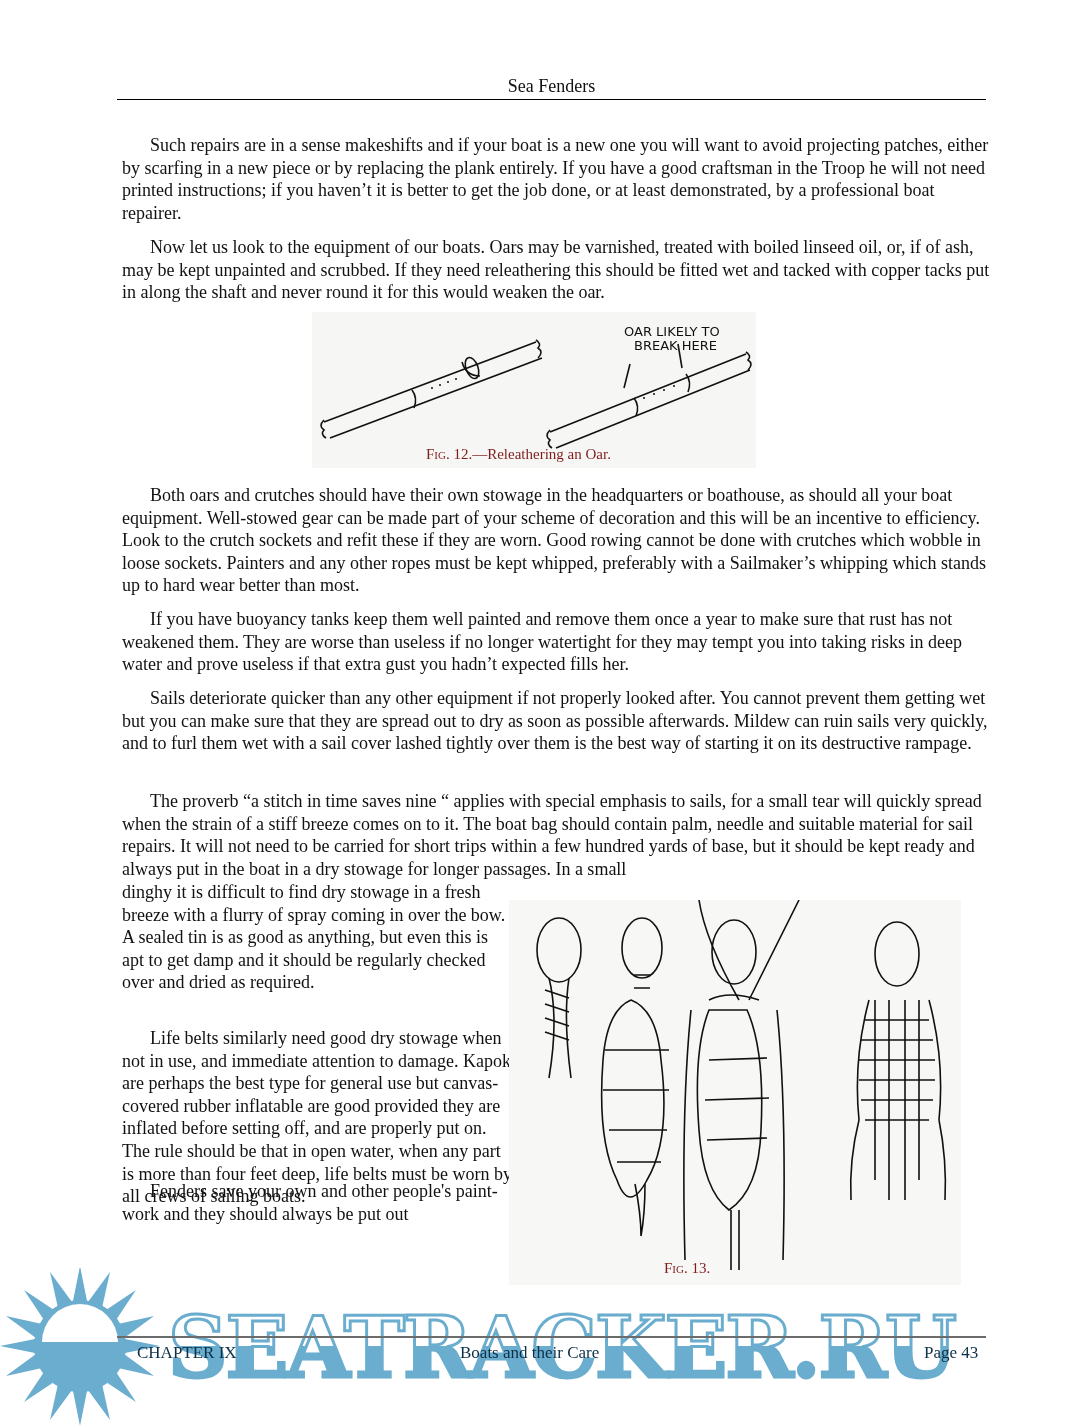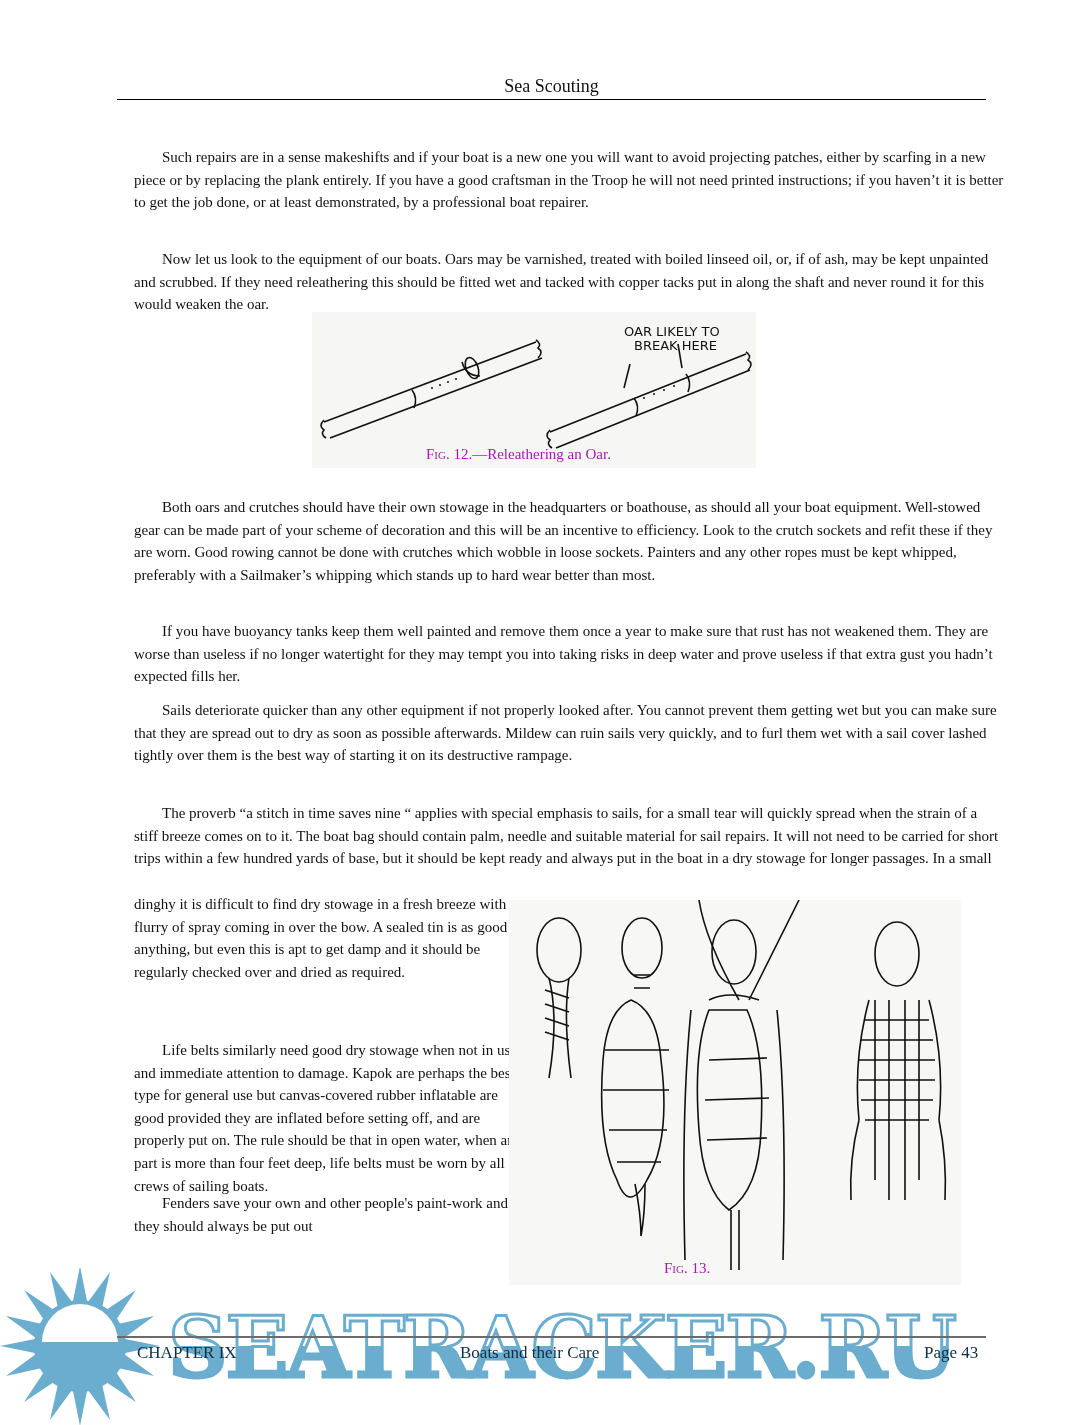--- a/index.html
+++ b/index.html
@@ -1,40 +1,40 @@
 <!DOCTYPE html>
 <html><head>
 <meta charset="utf-8">
 <style>
   html, body { margin: 0; padding: 0; background: #ffffff; }
   body { width: 1080px; height: 1425px; position: relative; overflow: hidden;
          font-family: "Liberation Serif", serif; color: #111; }
   .page-header { position: absolute; left: 117px; top: 74px; width: 869px; text-align: center;
                  font-size: 18px; line-height: 24px; }
   .header-rule { position: absolute; left: 117px; top: 99px; width: 869px; height: 1px; background: #000; }
-  .para { position: absolute; left: 118px; width: 870px; font-size: 15px; line-height: 22.6px;
-          margin: 16px; text-indent: 28px; text-align: left; }
+  .para { position: absolute; left: 118px; width: 870px; font-size: 18px; line-height: 22.6px;
+          margin: 4px; text-indent: 28px; text-align: left; }
   .narrow { width: 390px; }
   .fig { position: absolute; background: #f6f6f4; }
-  .fig-caption { position: absolute; font-size: 15px; color: #a21caf; font-family: "Liberation Serif", serif; }
+  .fig-caption { position: absolute; font-size: 15px; color: #7f1d1d; font-family: "Liberation Serif", serif; }
   .footer-rule { position: absolute; left: 117px; top: 1336px; width: 869px; height: 2px; background: #6c6c6c; z-index: 3; }
   .footer-item { position: absolute; top: 1343px; font-size: 17px; color: #0b2f45; z-index: 4; }
   .watermark { position: absolute; left: 0; top: 1268px; width: 1080px; height: 157px; z-index: 2; pointer-events: none; }
   .wm-text { position: absolute; left: 168px; top: 1298px; font-family: "DejaVu Serif", serif; font-weight: bold;
              font-size: 84px; letter-spacing: -2px; line-height: 100px; color: transparent;
              -webkit-text-stroke: 3px #6aadce; z-index: 2; white-space: nowrap;
              transform: scaleX(0.98); transform-origin: left; }
   .wm-fill { position: absolute; left: 168px; top: 1298px; font-family: "DejaVu Serif", serif; font-weight: bold;
              font-size: 84px; letter-spacing: -2px; line-height: 100px; color: #6aadce; z-index: 2;
              white-space: nowrap; clip-path: inset(48px 0 0 0); transform: scaleX(0.98); transform-origin: left; }
 </style>
 </head>
 <body>
 
-<div class="page-header">Sea Scouting</div>
+<div class="page-header">Sea Fenders</div>
 <div class="header-rule"></div>
 
 <p class="para" style="top:130px">Such repairs are in a sense makeshifts and if your boat is a new one you will want to avoid projecting patches, either by scarfing in a new piece or by replacing the plank entirely. If you have a good craftsman in the Troop he will not need printed instructions; if you haven’t it is better to get the job done, or at least demonstrated, by a professional boat repairer.</p>
 <p class="para" style="top:232px">Now let us look to the equipment of our boats. Oars may be varnished, treated with boiled linseed oil, or, if of ash, may be kept unpainted and scrubbed. If they need releathering this should be fitted wet and tacked with copper tacks put in along the shaft and never round it for this would weaken the oar.</p>
 
 <div class="fig" style="left:312px; top:312px; width:444px; height:156px;text-align:right;">
   <svg width="444" height="156" viewBox="0 0 444 156">
     <g fill="none" stroke="#111" stroke-width="1.6">
 
       <path d="M12 110 L224 30 M18 126 L230 46"></path>

